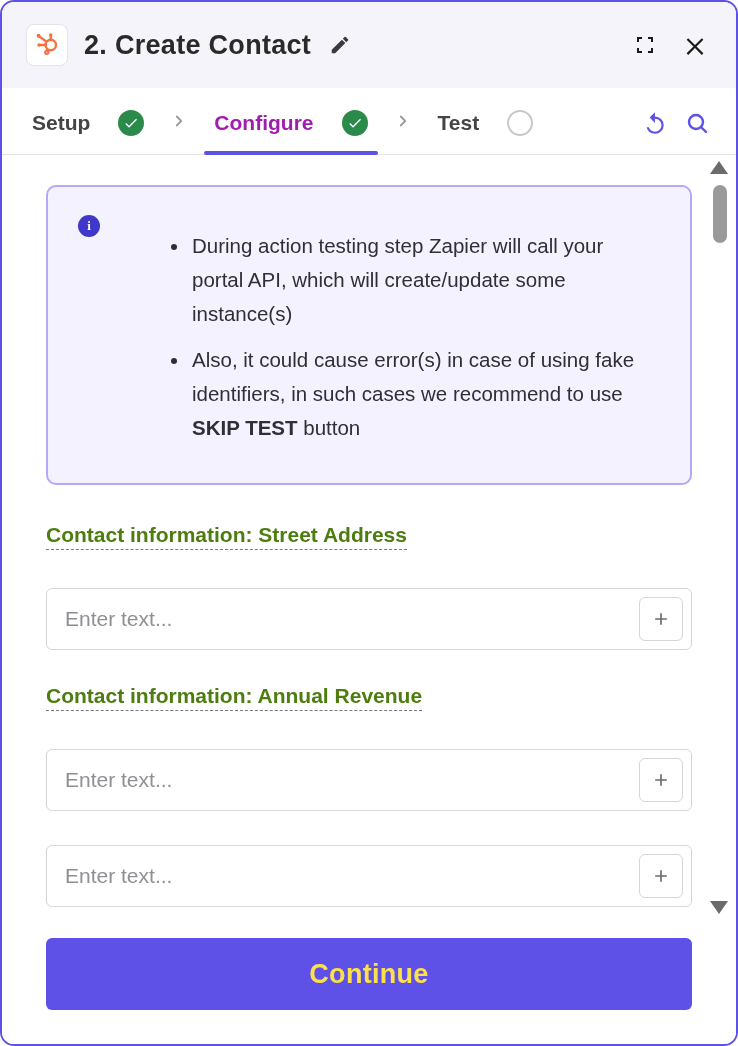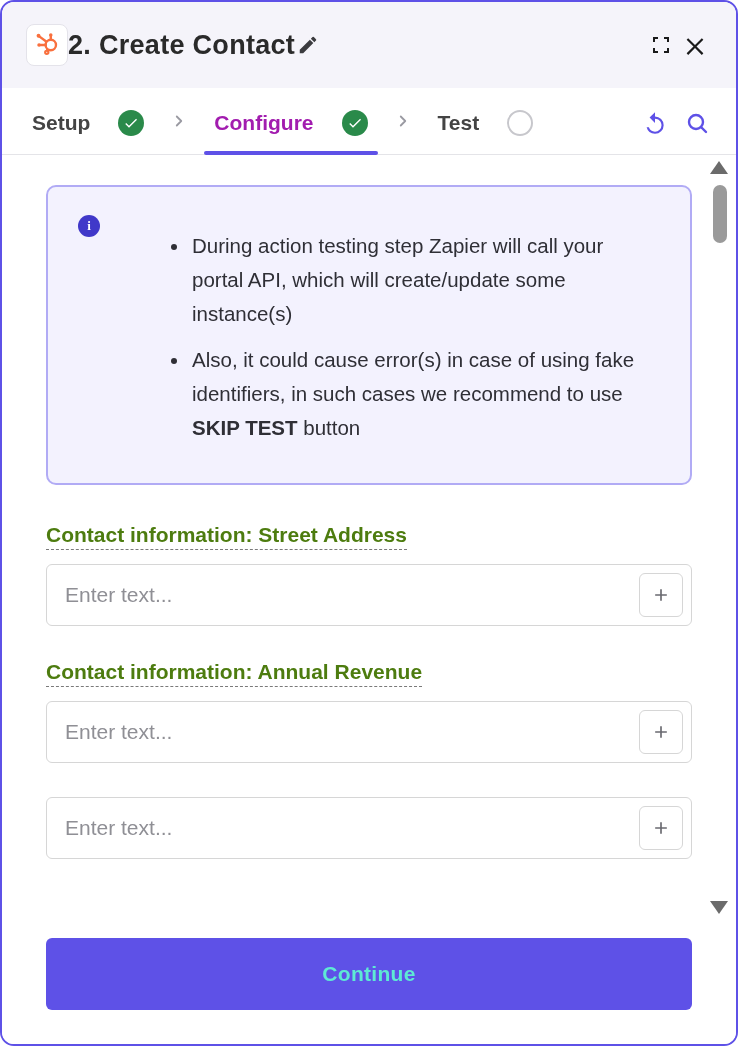--- a/index.html
+++ b/index.html
@@ -33,20 +33,21 @@
     flex-direction:column;
     position:relative;
     background:#fff;
   }
   
   .panel-header{
     display:flex;
     align-items:center;
     padding:22px 24px 22px 24px;
     background:var(--header-bg);
+    gap:16px;
   }
   .app-logo{
     width:42px;height:42px;
     border:1px solid #e4e3ea;
     border-radius:8px;
     background:#fff;
     display:flex;align-items:center;justify-content:center;
     flex:0 0 auto;
   }
   .panel-title{
@@ -158,21 +159,21 @@
   .form-field{margin-bottom:34px;}
   .field-label{
     font-size:21px;font-weight:700;color:#4d7c0f;
     border-bottom:1px dashed #7a7a7a;
     display:inline-block;padding-bottom:2px;margin-bottom:14px;
   }
   .field-input-wrap{
     display:flex;align-items:center;
     border:1px solid var(--input-border);
     border-radius:6px;
-    background:#fff;height:62px;
+    background:#fff;height:62px;margin-top:24px;
   }
   .field-input{
     flex:1 1 auto;border:none;outline:none;
     font-size:21px;color:#333;
     padding:0 18px;height:100%;
     background:transparent;
   }
   .field-input::placeholder{color:#8f8f95;}
   .field-add{
     width:44px;height:44px;margin-right:8px;
@@ -181,22 +182,22 @@
     color:#6a6a70;cursor:pointer;background:#fff;
   }
   .form-field.cut{opacity:.9;}
   .form-field.cut .field-label{border-bottom:none;}
   
   .footer{
     padding:18px 44px 34px 44px;background:#fff;
   }
   .continue-btn{
     width:100%;height:72px;border:none;border-radius:6px;
-    background:var(--purple);color:#5eead4;
-    font-size:21px;font-weight:700;letter-spacing:.3px;
+    background:var(--purple);color:#fde047;
+    font-size:27px;font-weight:700;letter-spacing:.3px;
     cursor:pointer;
   }
 </style>
 </head>
 <body>
 
 <div class="panel">
 
   <div class="panel-header">
     <div class="app-logo">

